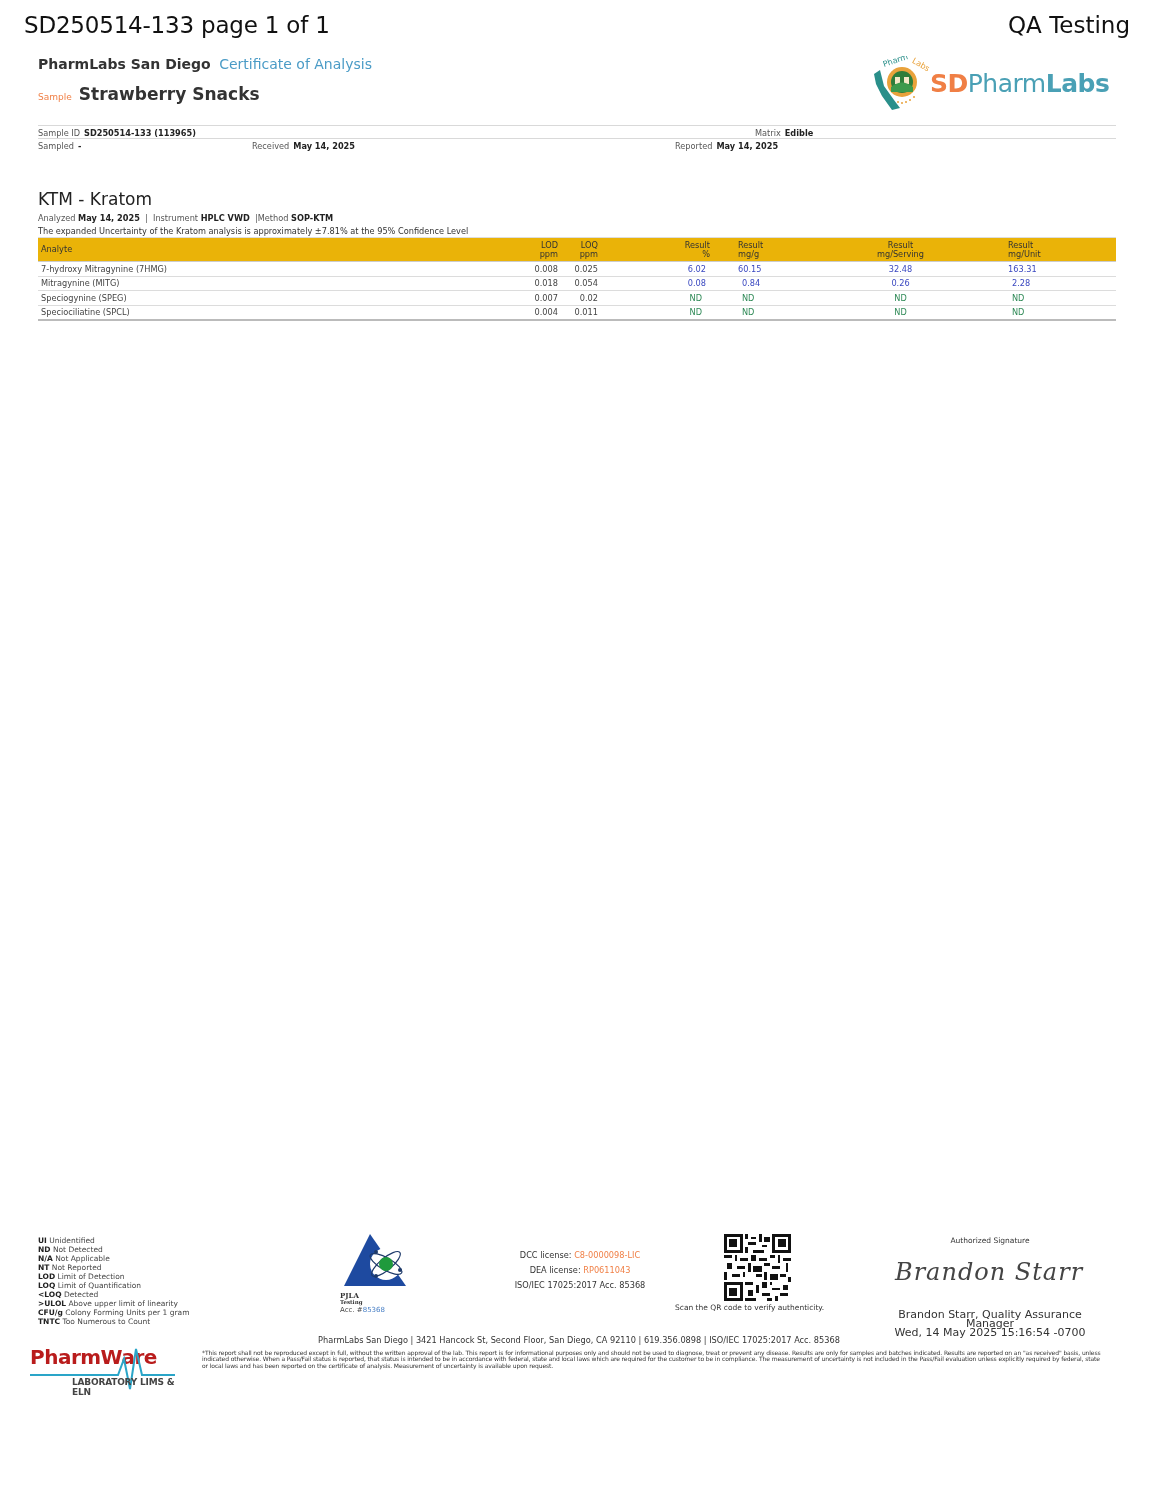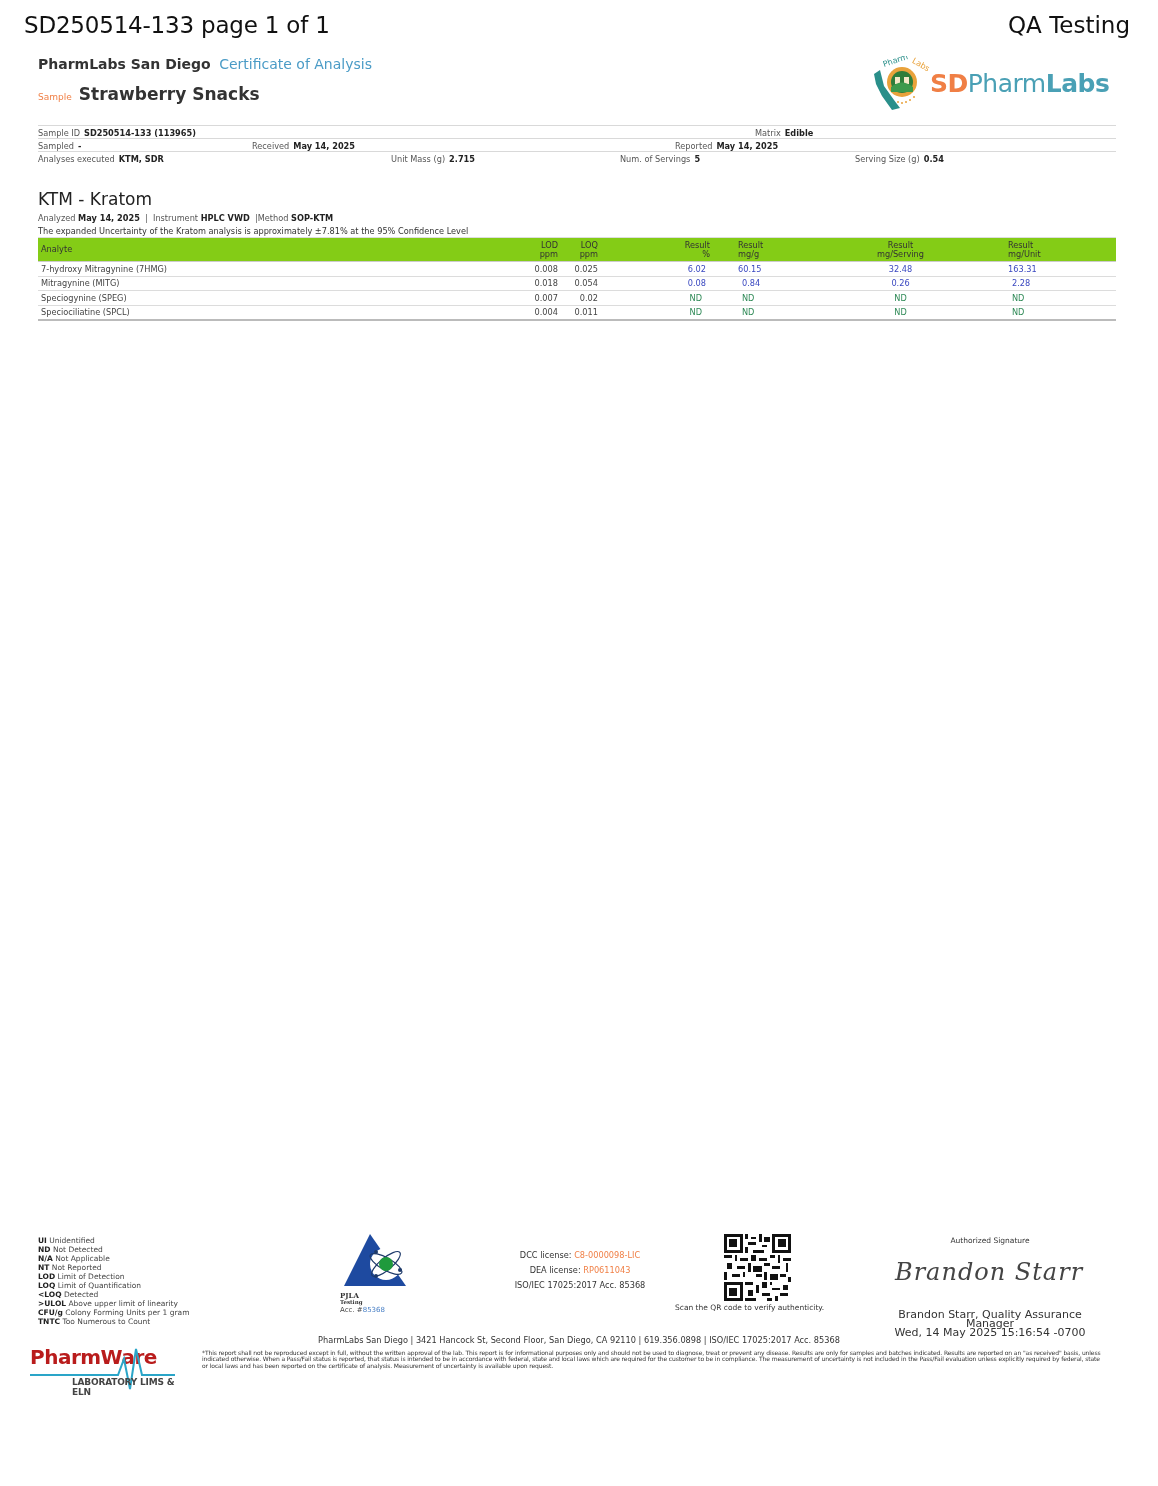--- a/index.html
+++ b/index.html
@@ -28,21 +28,21 @@
   .info-row:last-child { border-bottom: none; }
   .info-cell { position: absolute; top: 2px; white-space: nowrap; }
   .info-cell b { color: #222; font-weight: bold; margin-left: 4px; }
 
   .section-title { position: absolute; left: 38px; top: 189px; font-size: 17px; color: #222; }
   .analyzed-line { position: absolute; left: 38px; top: 213px; font-size: 8.2px; color: #555; }
   .analyzed-line b { color: #222; }
   .uncert-line { position: absolute; left: 38px; top: 226px; font-size: 8.2px; color: #333; }
 
   .results { position: absolute; left: 38px; top: 237px; width: 1078px; border-collapse: collapse; font-size: 8.2px; }
-  .results th { background: #84cc16; font-weight: normal; color: #333; height: 24px; border-top: 1px solid #ddd; border-bottom: 1px solid #ccc; line-height: 9px; }
+  .results th { background: #eab308; font-weight: normal; color: #333; height: 24px; border-top: 1px solid #ddd; border-bottom: 1px solid #ccc; line-height: 9px; }
   .results td { height: 14.6px; border-bottom: 1px solid #dcdcdc; color: #444; }
   .results tr:last-child td { border-bottom: 2px solid #bbb; }
   .results .left { text-align: left; padding-left: 3px; }
   .results .c { text-align: center; }
   .val-blue { color: #3a48c0 !important; }
   .val-green { color: #2f8a57 !important; }
 
   .legend { position: absolute; left: 38px; top: 1236px; font-size: 7.5px; color: #444; line-height: 9px; }
   .legend b { color: #222; }
 
@@ -104,26 +104,20 @@
 
 <div class="info-table">
   <div class="info-row">
     <div class="info-cell" style="left:0"><span>Sample ID</span><b>SD250514-133 (113965)</b></div>
     <div class="info-cell" style="left:717px"><span>Matrix</span><b>Edible</b></div>
   </div>
   <div class="info-row">
     <div class="info-cell" style="left:0"><span>Sampled</span><b>-</b></div>
     <div class="info-cell" style="left:214px"><span>Received</span><b>May 14, 2025</b></div>
     <div class="info-cell" style="left:637px"><span>Reported</span><b>May 14, 2025</b></div>
-  </div>
-  <div class="info-row">
-    <div class="info-cell" style="left:0"><span>Analyses executed</span><b>KTM, SDR</b></div>
-    <div class="info-cell" style="left:353px"><span>Unit Mass (g)</span><b>2.715</b></div>
-    <div class="info-cell" style="left:582px"><span>Num. of Servings</span><b>5</b></div>
-    <div class="info-cell" style="left:817px"><span>Serving Size (g)</span><b>0.54</b></div>
   </div>
 </div>
 
 <div class="section-title">KTM - Kratom</div>
 <div class="analyzed-line">
   <span>Analyzed</span>
   <b>May 14, 2025</b>
   &nbsp;|&nbsp; <span>Instrument</span>
   <b>HPLC VWD</b>
   &nbsp;|<span>Method</span>

